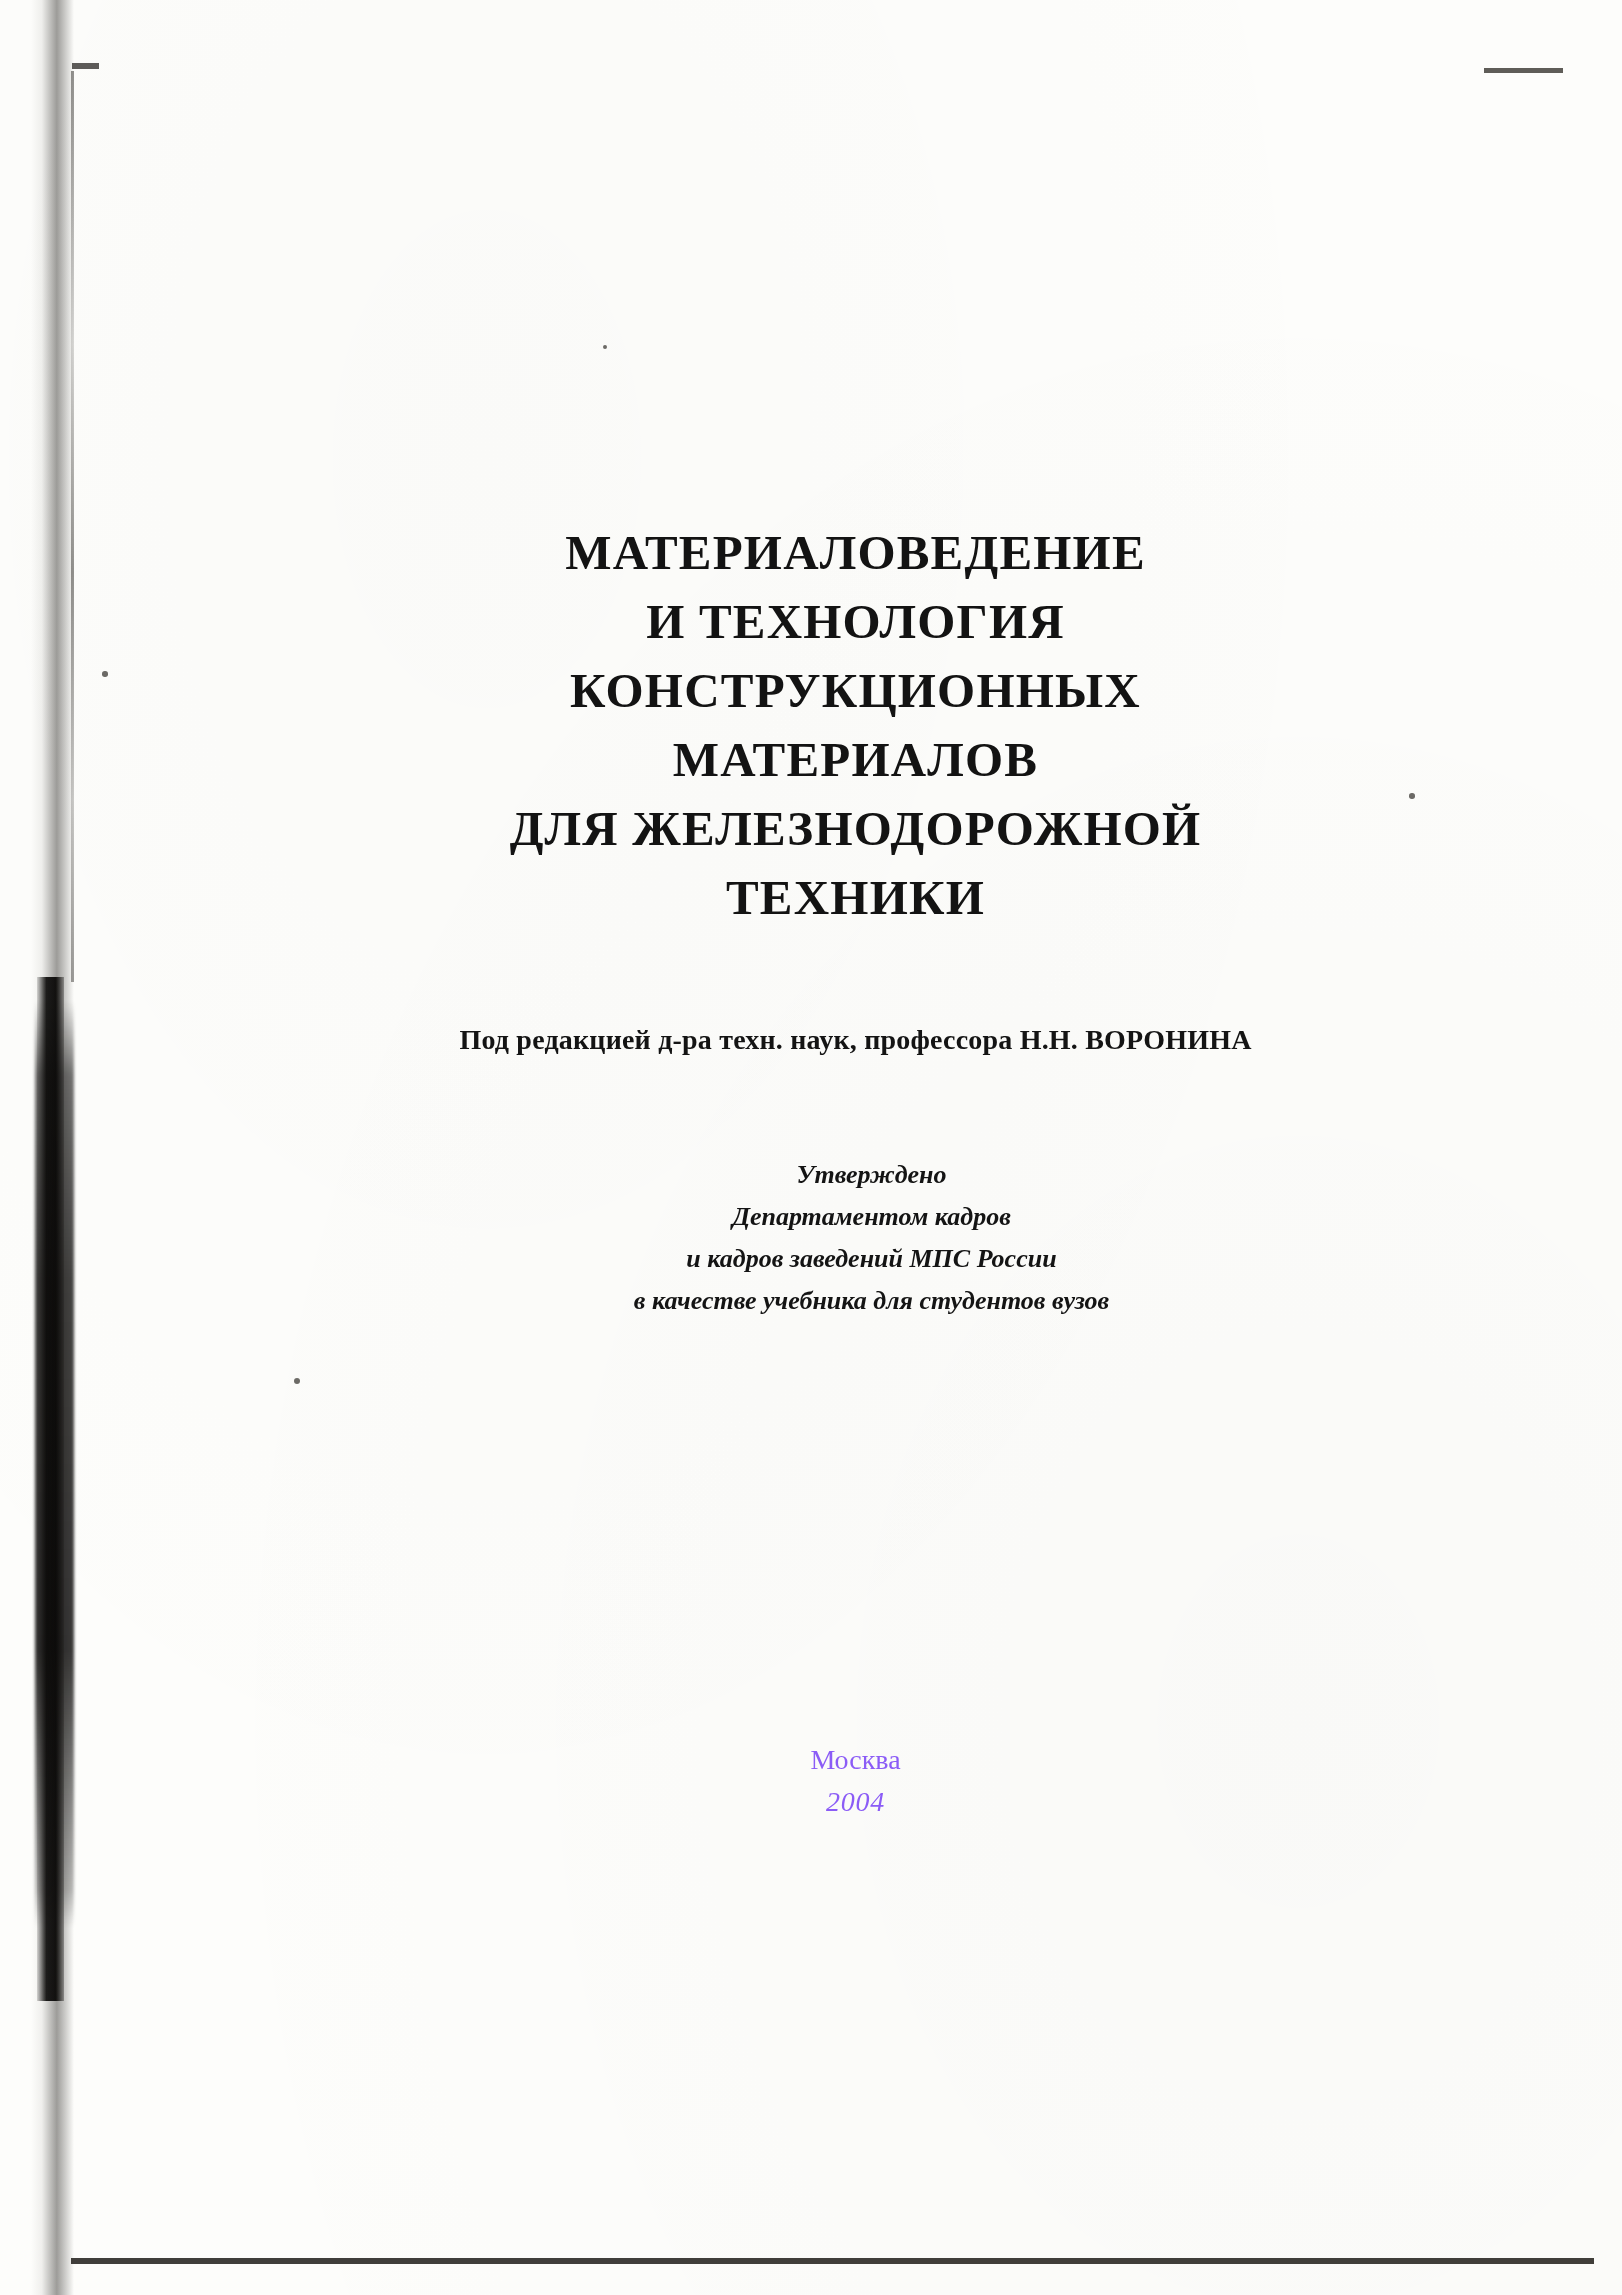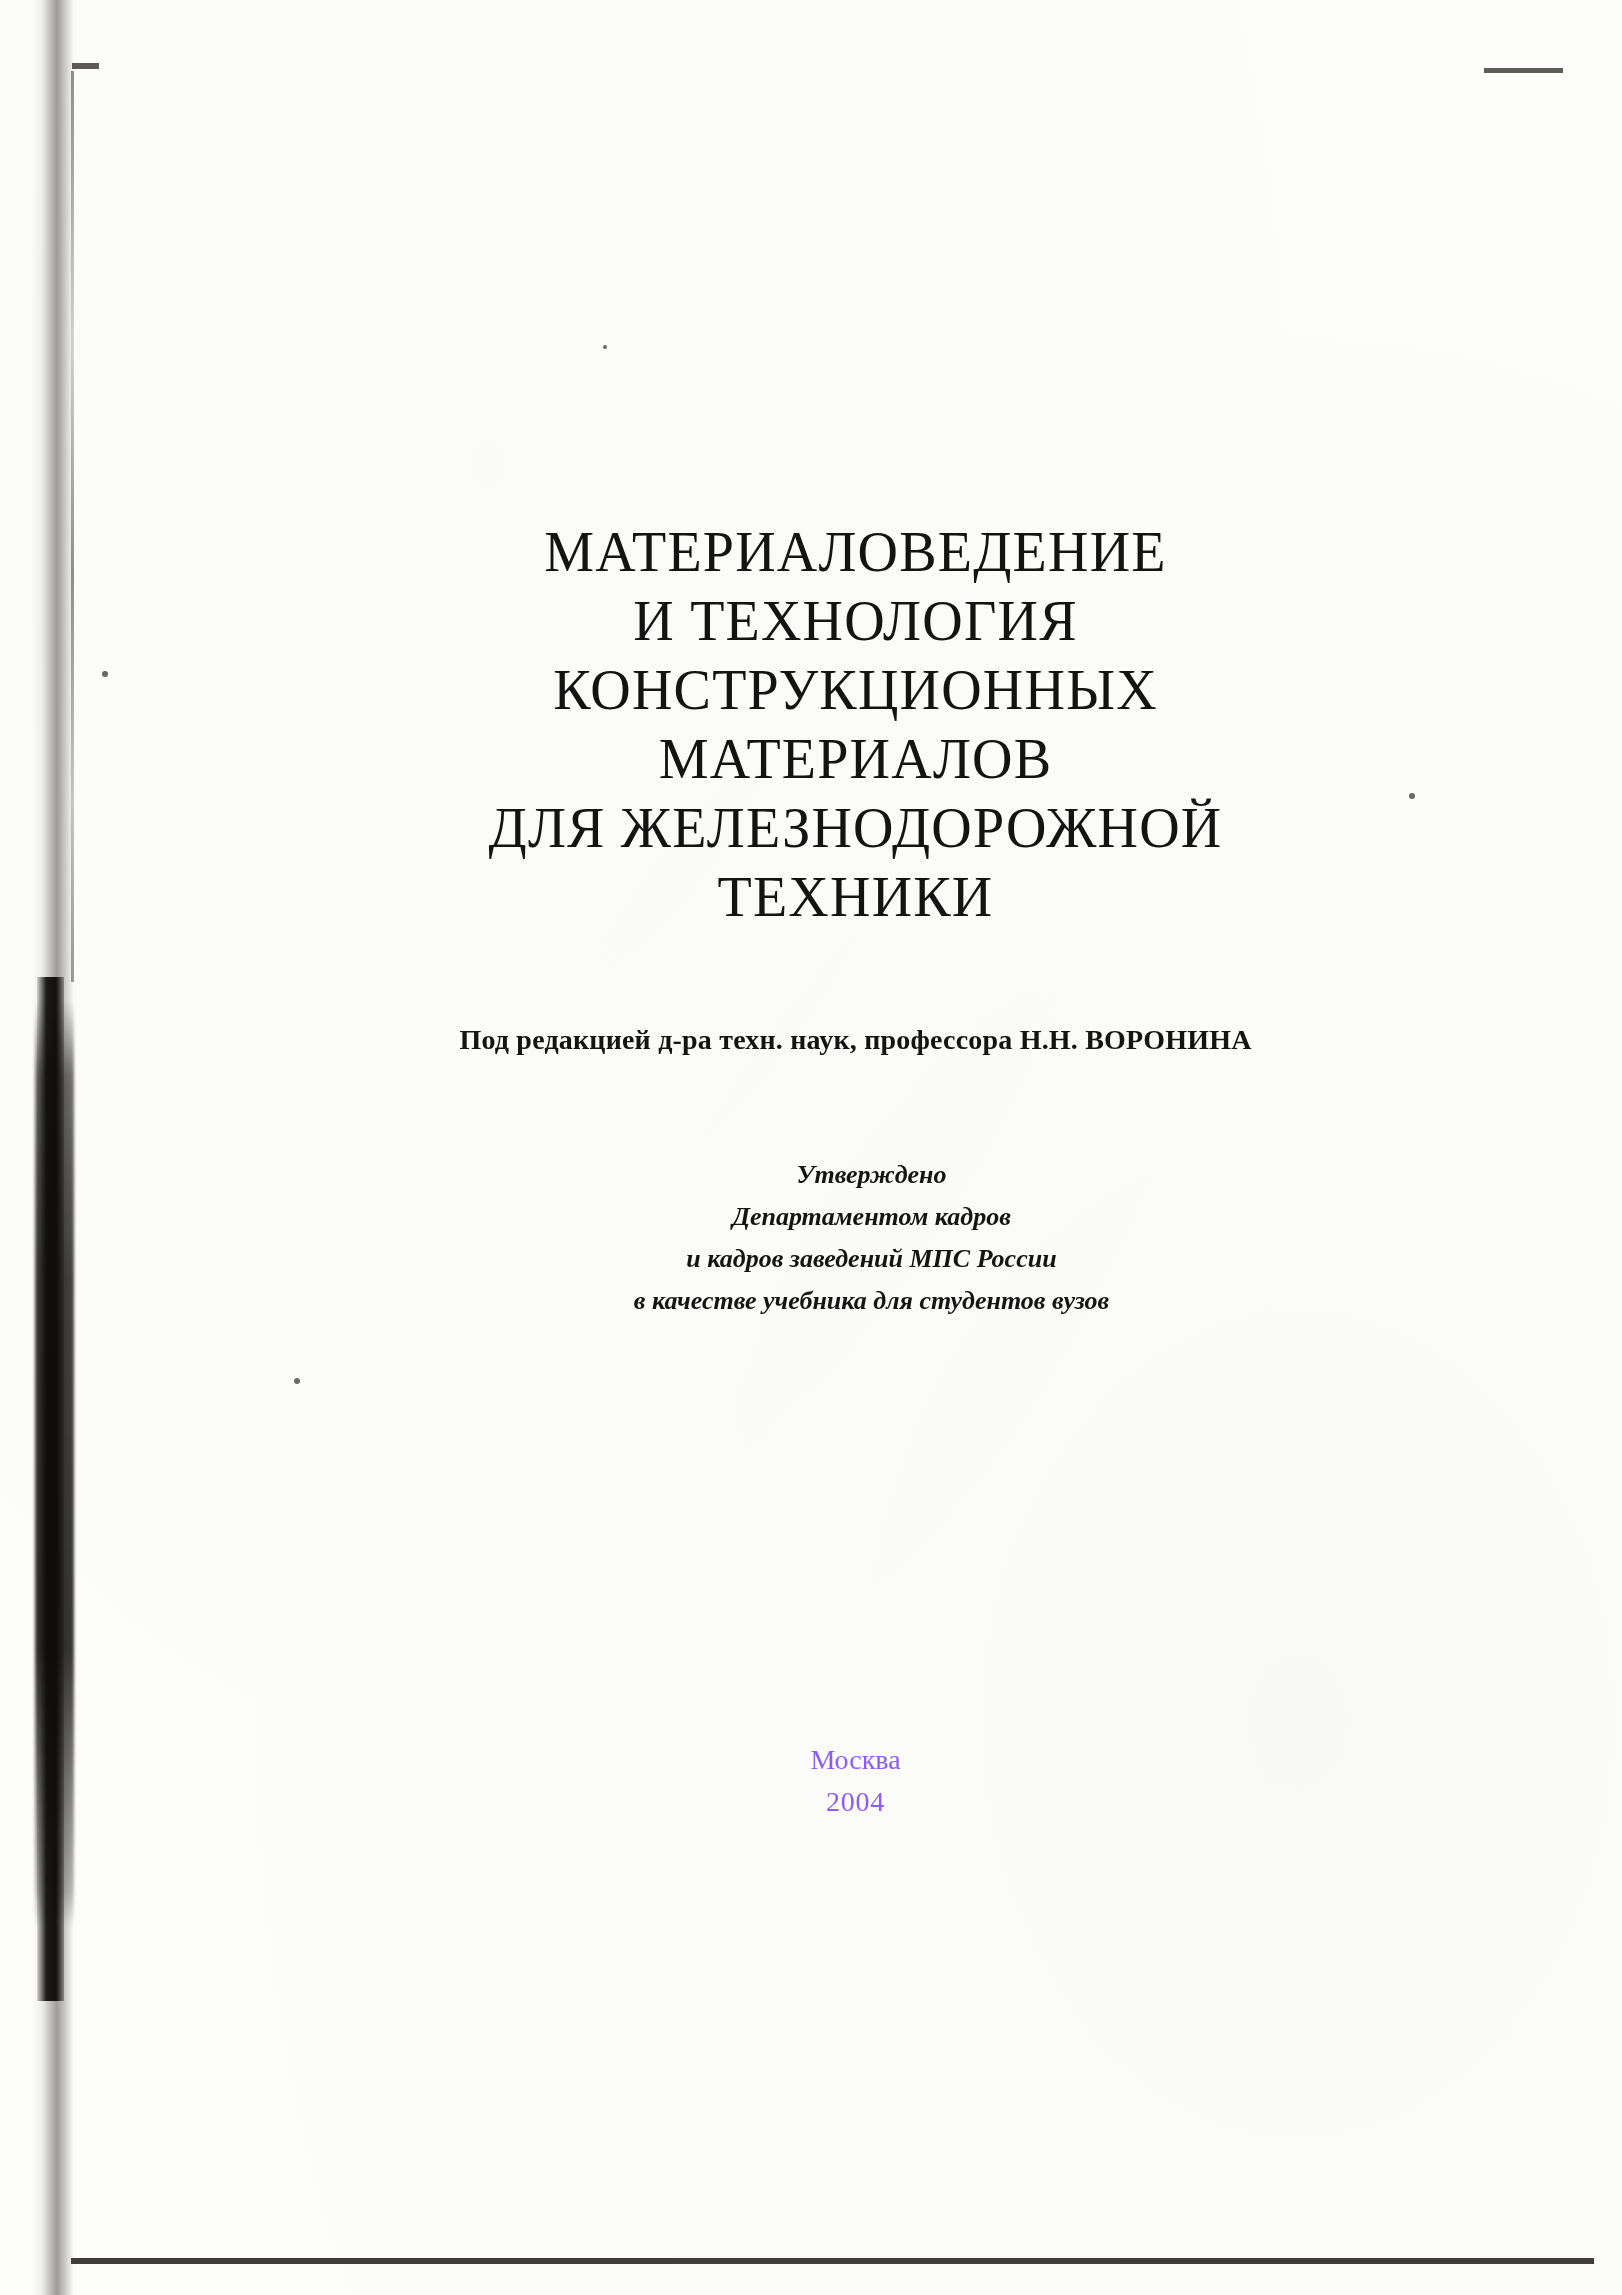--- a/index.html
+++ b/index.html
@@ -135,24 +135,24 @@
   }
 
   .title-block {
     position: absolute;
     left: 0;
     top: 518px;
     width: 1319px;
     text-align: center;
   }
   .title-line {
-    font-size: 56px;
+    font-size: 49px;
     line-height: 69px;
     letter-spacing: 1.2px;
-    font-weight: 400;
+    font-weight: 700;
     color: #131313;
     white-space: nowrap;
   }
 
   .editor-line {
     position: absolute;
     left: 0;
     top: 1024px;
     width: 1319px;
     text-align: center;
@@ -181,20 +181,21 @@
     top: 1739px;
     width: 1319px;
     text-align: center;
     font-size: 28px;
     line-height: 42px;
     color: #8b5cf6;
   }
   .imprint-year {
     font-size: 28px;
     letter-spacing: 0.8px;
+    font-style: italic;
   }
 </style>
 </head>
 <body>
 
 <div class="page-scan">
 
   <div class="page-tint"></div>
 
   <div class="gutter-shadow"></div>

